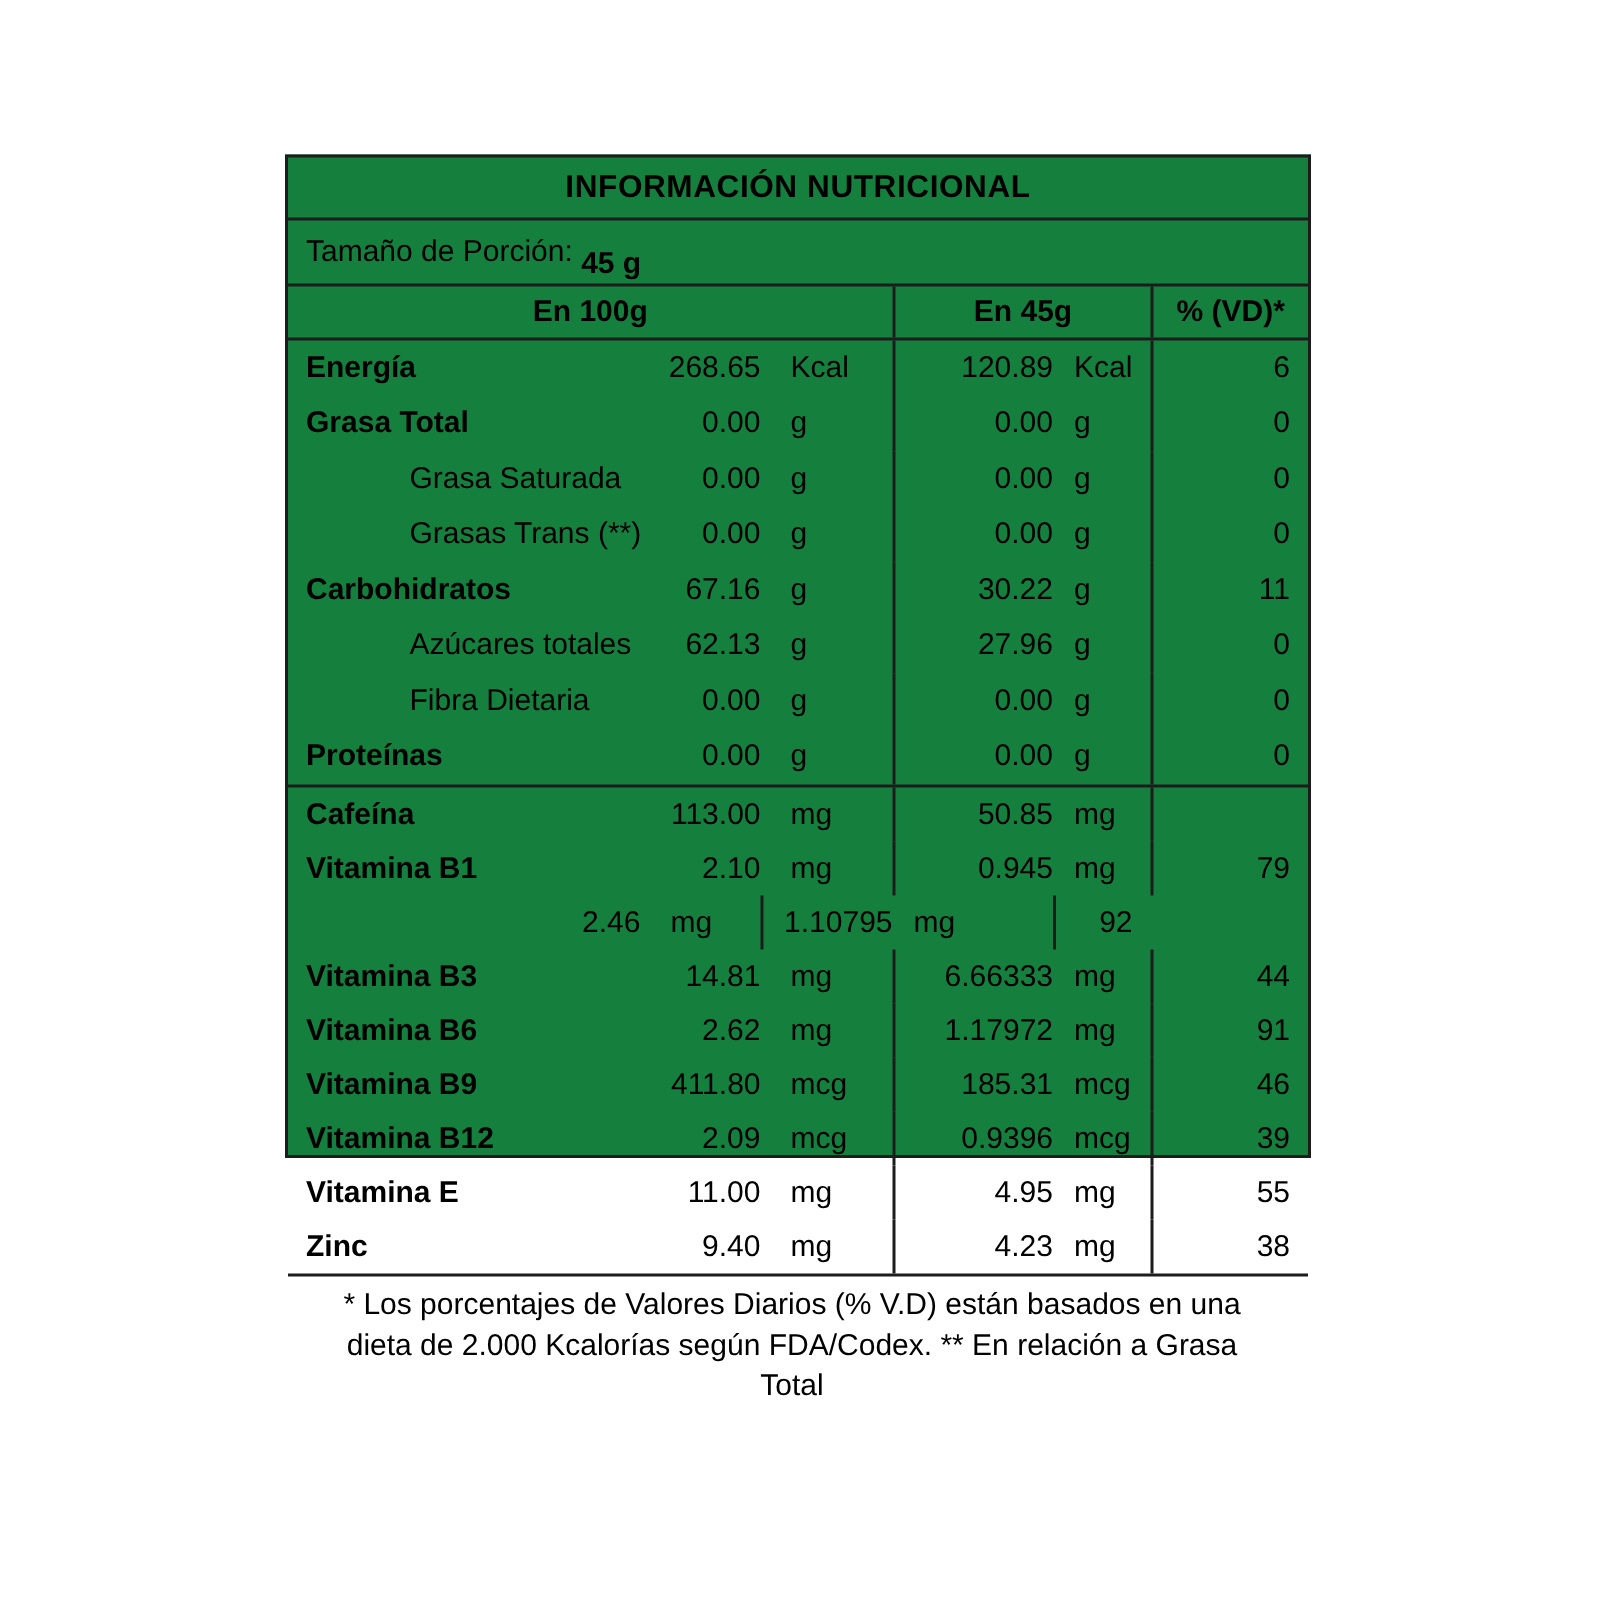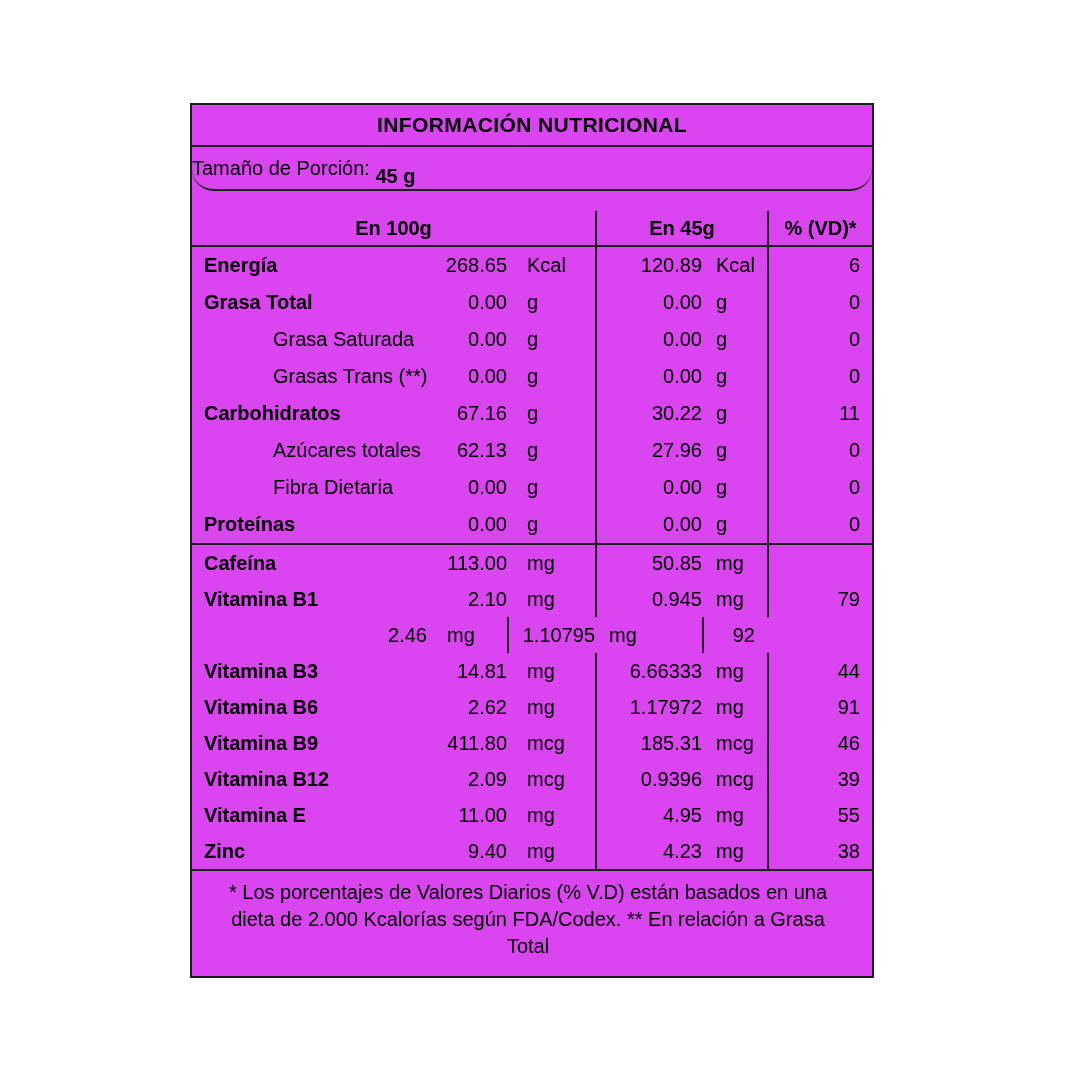--- a/index.html
+++ b/index.html
@@ -14,58 +14,56 @@
     width: 1080px;
     height: 1080px;
     background: #ffffff;
     overflow: hidden;
   }
   .nutrition-label {
     position: absolute;
     left: 190px;
     top: 103px;
     width: 684px;
-    height: 875px;
+    height: 669px;
     border: 2px solid #1c1c1c;
     box-sizing: border-box;
     display: flex;
     flex-direction: column;
-    background: #d946ef;
+    background: #15803d;
   }
   .title-row {
     height: 40px;
     flex: 0 0 40px;
     border-bottom: 2px solid #1c1c1c;
     display: flex;
     align-items: center;
     justify-content: center;
     font-size: 21px;
     font-weight: bold;
     letter-spacing: 0.4px;
   }
   .serving-row {
     height: 42px;
     flex: 0 0 42px;
     border-bottom: 2px solid #1c1c1c;
     display: flex;
     align-items: center;
-    padding: 0 0;
+    padding: 0 12px;
     font-size: 20px;
     white-space: pre;
-    border-radius: 22px;
   }
   .serving-row .serving-value { font-weight: bold; margin-top: 17px; }
   .header-row {
     height: 36px;
     flex: 0 0 36px;
     border-bottom: 2px solid #1c1c1c;
     display: grid;
     grid-template-columns: 403px 172px 105px;
     box-sizing: border-box;
-    margin-top: 20px;
   }
   .header-cell {
     display: flex;
     align-items: center;
     justify-content: center;
     font-size: 20px;
     font-weight: bold;
     box-sizing: border-box;
   }
   .header-cell.b45, .header-cell.dvh { border-left: 2px solid #1c1c1c; }

